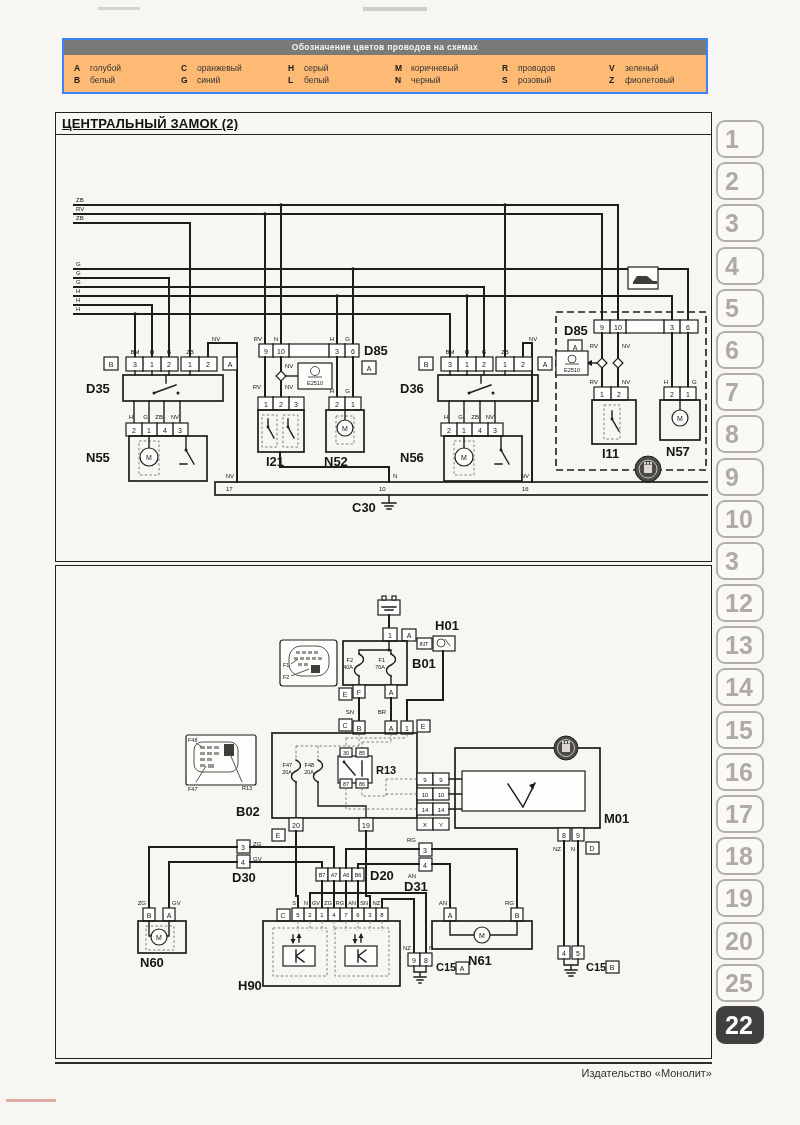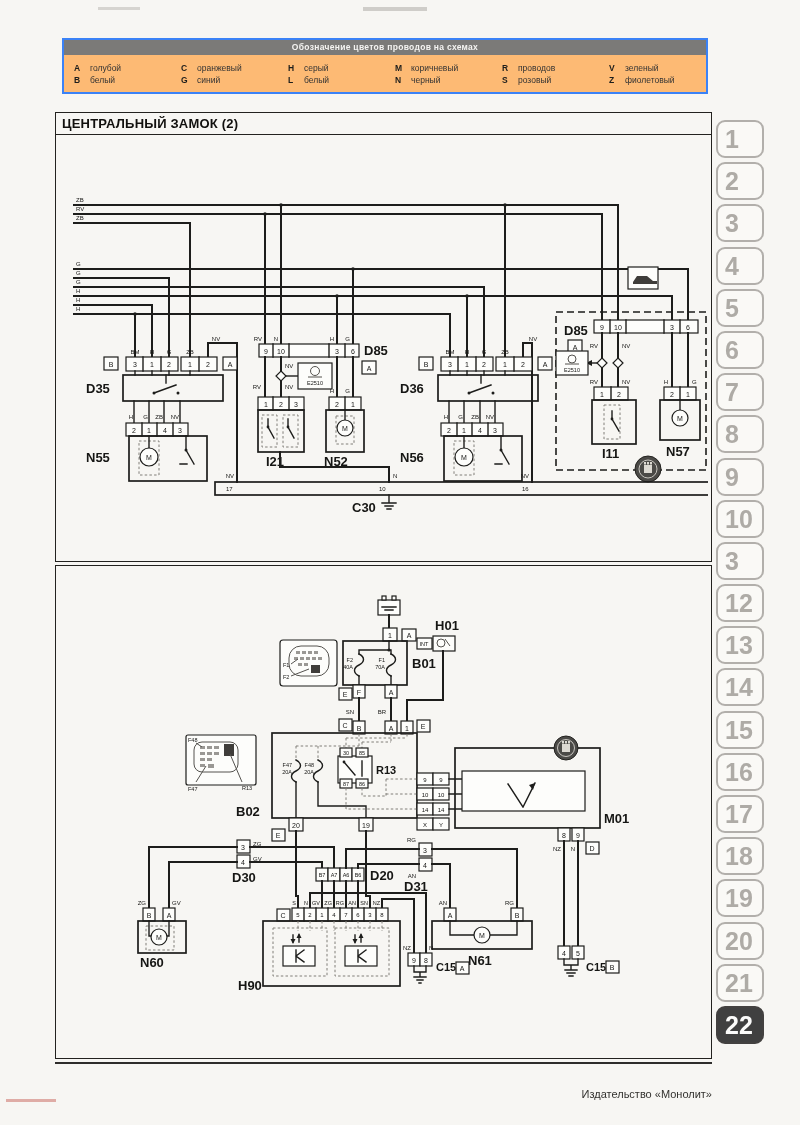--- a/index.html
+++ b/index.html
@@ -7,21 +7,21 @@
   .abs{position:absolute;}
   
   .legend{left:62px;top:38px;width:642px;height:52px;border:2px solid #3b82f6;background:#fdba74;}
   .legend-hd{height:15px;background:#7b7a78;color:#f5f4f2;font-size:8.5px;font-weight:bold;text-align:center;line-height:15px;letter-spacing:.3px;}
   .legend-bd{display:flex;height:37px;align-items:center;}
   .legend-col{flex:1;padding-left:10px;}
   .legend-row{display:flex;font-size:8.5px;color:#333;line-height:12px;}
   .legend-row b{width:16px;color:#1d1d1b;}
   
   .panel{border:1.5px solid #23221f;background:transparent;}
-  .panel-title{border-bottom:1.5px solid #23221f;font-size:13px;font-weight:bold;color:#11100e;padding:3px 0 3px 6px;letter-spacing:.2px;}
+  .panel-title{border-bottom:1.5px solid #23221f;font-size:13px;font-weight:bold;color:#11100e;padding:3px 0 3px 6px;letter-spacing:.2px;text-decoration:underline;}
   .p1{left:55px;top:112px;width:655px;height:448px;}
   .p2{left:55px;top:565px;width:655px;height:492px;}
   svg{display:block;}
   svg text{font-family:"Liberation Sans",sans-serif;fill:#161614;}
   .lb{font-size:6px;}
   .pn{font-size:7px;}
   .p6{font-size:6px;}
   .tn{font-size:5.5px;}
   .nm{font-size:13px;font-weight:bold;}
   .nm2{font-size:11px;font-weight:bold;}
@@ -36,21 +36,21 @@
   .icn{stroke:#55534f;stroke-width:1;fill:none;}
   .dk{fill:#3f3d3a;stroke:none;}
   .dot{fill:#1d1d1b;stroke:none;}
   
   .tabs{left:716px;top:120px;width:48px;display:flex;flex-direction:column;gap:4.2px;}
   .tab{height:38px;border:2px solid #b2afab;border-radius:9px;background:#faf9f6;color:#aeaba6;
        font-size:25px;font-weight:bold;line-height:35px;padding-left:7px;box-sizing:border-box;}
   .tab.active{background:#404040;border-color:#434140;color:#fbfbfa;}
   
   .footline{left:55px;top:1062px;width:657px;height:2px;background:#2e2d2b;}
-  .footer{left:402px;top:1067px;width:310px;text-align:right;font-size:11px;color:#33322f;margin-top:21px;}
+  .footer{left:402px;top:1067px;width:310px;text-align:right;font-size:11px;color:#33322f;}
   .scanmark1{left:98px;top:7px;width:42px;height:3px;background:#d6d4d0;}
   .scanmark2{left:363px;top:7px;width:64px;height:4px;background:#cfcdc9;}
   .pinkline{left:6px;top:1099px;width:50px;height:3px;background:#dfaca6;}
 </style>
 </head>
 <body>
 
 <div class="abs scanmark1"></div>
 <div class="abs scanmark2"></div>
 
@@ -759,19 +759,19 @@
   <div class="tab">3</div>
   <div class="tab">12</div>
   <div class="tab">13</div>
   <div class="tab">14</div>
   <div class="tab">15</div>
   <div class="tab">16</div>
   <div class="tab">17</div>
   <div class="tab">18</div>
   <div class="tab">19</div>
   <div class="tab">20</div>
-  <div class="tab">21</div>
+  <div class="tab">25</div>
   <div class="tab active">22</div>
 </div>
 
 <div class="abs footline"></div>
 <div class="abs footer">Издательство «Монолит»</div>
 <div class="abs pinkline"></div>
 
 </body></html>

